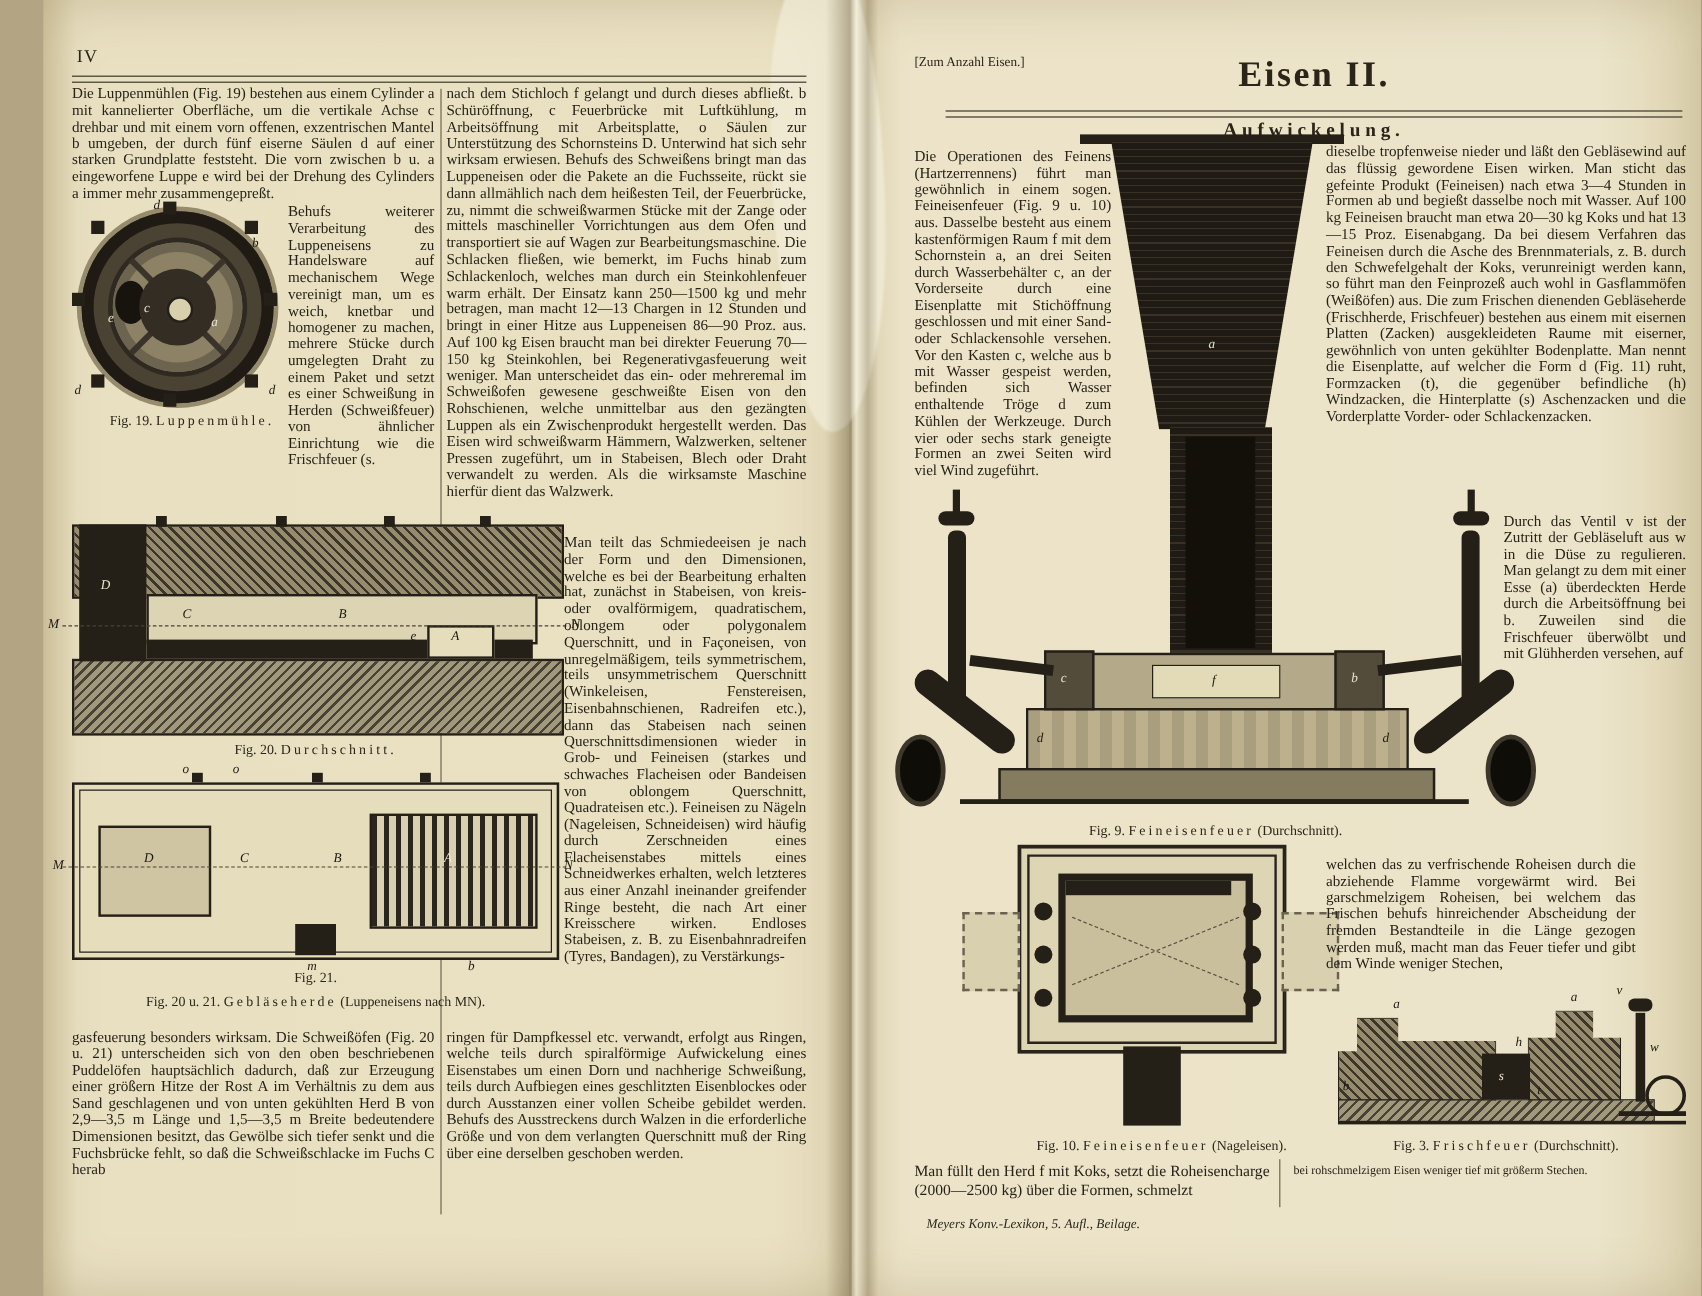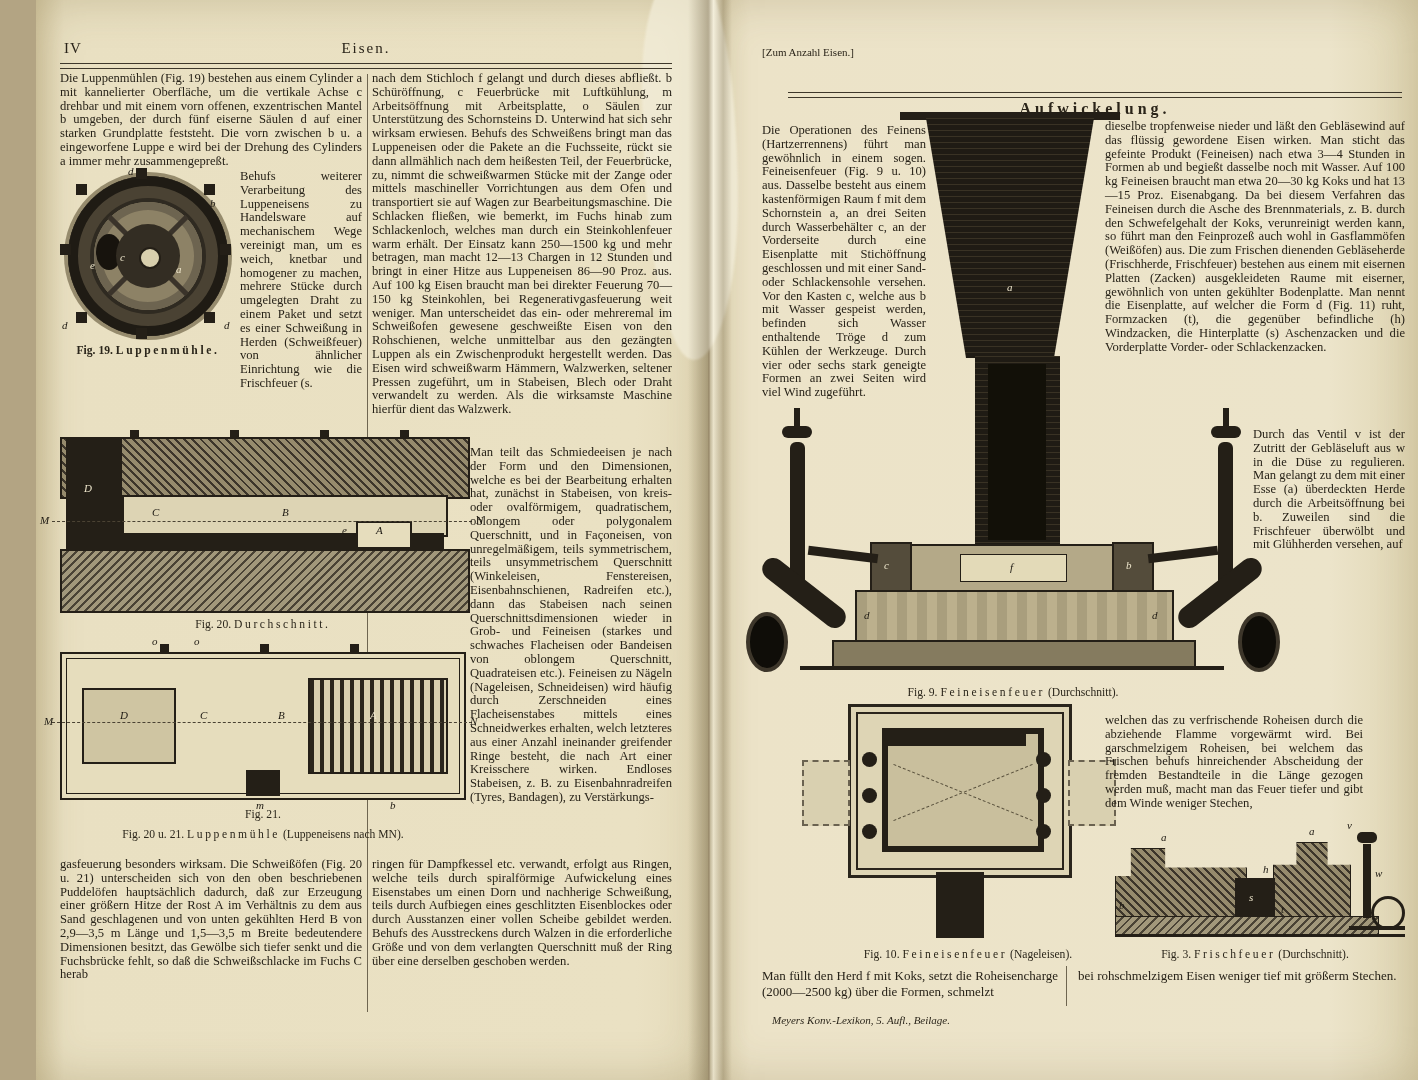--- a/index.html
+++ b/index.html
@@ -40,21 +40,20 @@
 </head>
 <body>
 
 <div id="scan">
   <div class="page" id="page-left"></div>
   <div class="page" id="page-right"></div>
   <div class="abs" id="tear"></div>
   <div class="abs" id="gutter"></div>
 
   <div class="folio" style="left:64px;top:40px;">IV</div>
-  <div class="runhead" style="left:60px;top:40px;width:612px;">Eisen.</div>
   <div class="drule" style="left:60px;top:63px;width:612px;"></div>
   <div class="vrule" style="left:367px;top:74px;height:938px;"></div>
 
   <p class="t" style="left:60px;top:72px;width:302px;margin:0;">Die Luppenmühlen (Fig. 19) bestehen aus einem Cylinder a mit kannelierter Oberfläche, um die vertikale Achse c drehbar und mit einem vorn offenen, exzentrischen Mantel b umgeben, der durch fünf eiserne Säulen d auf einer starken Grundplatte feststeht. Die vorn zwischen b u. a eingeworfene Luppe e wird bei der Drehung des Cylinders a immer mehr zusammengepreßt.</p>
 
   <div class="fig" style="left:60px;top:168px;width:178px;height:178px;">
     <div class="abs" style="left:8px;top:8px;width:160px;height:160px;border-radius:50%;background:#2f2a21;
          box-shadow:0 0 0 4px #968b6d, inset 0 0 0 10px #1f1b14, inset 0 0 0 22px #4a4233;"></div>
     <div class="bolt" style="left:0px;top:76px;"></div>
     <div class="bolt" style="left:160px;top:76px;"></div>
@@ -73,21 +72,21 @@
     <div class="abs" style="left:79px;top:79px;width:18px;height:18px;border-radius:50%;background:#d8cfad;border:2px solid #241f17;"></div>
     <span class="fl" style="left:68px;top:-2px;">d</span>
     <span class="fl" style="left:150px;top:30px;">b</span>
     <span class="fl inv" style="left:60px;top:84px;">c</span>
     <span class="fl inv" style="left:116px;top:96px;">a</span>
     <span class="fl inv" style="left:30px;top:92px;">e</span>
     <span class="fl" style="left:2px;top:152px;">d</span>
     <span class="fl" style="left:164px;top:152px;">d</span>
   </div>
   <p class="t" style="left:240px;top:170px;width:122px;margin:0;">Behufs weiterer Verarbeitung des Luppeneisens zu Handelsware auf mechanischem Wege vereinigt man, um es weich, knetbar und homogener zu machen, mehrere Stücke durch umgelegten Draht zu einem Paket und setzt es einer Schweißung in Herden (Schweißfeuer) von ähnlicher Einrichtung wie die Frischfeuer (s.</p>
-  <div class="cap" style="left:48px;top:344px;width:200px;font-weight:bold;">
+  <div class="cap" style="left:60px;top:344px;width:200px;">
     <span>Fig. 19.</span>
     <span class="capname">Luppenmühle.</span>
   </div>
 
   <div class="fig" style="left:60px;top:437px;width:406px;height:172px;">
     <div class="bolt" style="left:70px;top:-7px;width:9px;height:9px;"></div>
     <div class="bolt" style="left:170px;top:-7px;width:9px;height:9px;"></div>
     <div class="bolt" style="left:260px;top:-7px;width:9px;height:9px;"></div>
     <div class="bolt" style="left:340px;top:-7px;width:9px;height:9px;"></div>
     <div class="abs hatchA" style="left:0;top:0;width:406px;height:58px;border:2px solid #241f17;"></div>
@@ -127,31 +126,32 @@
     <span class="fl" style="left:140px;top:58px;">C</span>
     <span class="fl" style="left:218px;top:58px;">B</span>
     <span class="fl inv" style="left:310px;top:58px;">A</span>
     <span class="fl" style="left:410px;top:64px;">N</span>
     <span class="fl" style="left:196px;top:148px;">m</span>
     <span class="fl" style="left:330px;top:148px;">b</span>
   </div>
   <div class="cap" style="left:60px;top:808px;width:406px;">Fig. 21.</div>
   <div class="cap" style="left:60px;top:828px;width:406px;">
     <span>Fig. 20 u. 21.</span>
-    <span class="capname">Luppenmühle</span>
+    <span class="capname">Gebläseherde</span>
     <span>(Luppeneisens nach MN).</span>
   </div>
 
   <p class="t" style="left:60px;top:858px;width:302px;margin:0;">gasfeuerung besonders wirksam. Die Schweißöfen (Fig. 20 u. 21) unterscheiden sich von den oben beschriebenen Puddelöfen hauptsächlich dadurch, daß zur Erzeugung einer größern Hitze der Rost A im Verhältnis zu dem aus Sand geschlagenen und von unten gekühlten Herd B von 2,9—3,5 m Länge und 1,5—3,5 m Breite bedeutendere Dimensionen besitzt, das Gewölbe sich tiefer senkt und die Fuchsbrücke fehlt, so daß die Schweißschlacke im Fuchs C herab</p>
 
   <p class="t" style="left:372px;top:72px;width:300px;margin:0;">nach dem Stichloch f gelangt und durch dieses abfließt. b Schüröffnung, c Feuerbrücke mit Luftkühlung, m Arbeitsöffnung mit Arbeitsplatte, o Säulen zur Unterstützung des Schornsteins D. Unterwind hat sich sehr wirksam erwiesen. Behufs des Schweißens bringt man das Luppeneisen oder die Pakete an die Fuchsseite, rückt sie dann allmählich nach dem heißesten Teil, der Feuerbrücke, zu, nimmt die schweißwarmen Stücke mit der Zange oder mittels maschineller Vorrichtungen aus dem Ofen und transportiert sie auf Wagen zur Bearbeitungsmaschine. Die Schlacken fließen, wie bemerkt, im Fuchs hinab zum Schlackenloch, welches man durch ein Steinkohlenfeuer warm erhält. Der Einsatz kann 250—1500 kg und mehr betragen, man macht 12—13 Chargen in 12 Stunden und bringt in einer Hitze aus Luppeneisen 86—90 Proz. aus. Auf 100 kg Eisen braucht man bei direkter Feuerung 70—150 kg Steinkohlen, bei Regenerativgasfeuerung weit weniger. Man unterscheidet das ein- oder mehreremal im Schweißofen gewesene geschweißte Eisen von den Rohschienen, welche unmittelbar aus den gezängten Luppen als ein Zwischenprodukt hergestellt werden. Das Eisen wird schweißwarm Hämmern, Walzwerken, seltener Pressen zugeführt, um in Stabeisen, Blech oder Draht verwandelt zu werden. Als die wirksamste Maschine hierfür dient das Walzwerk.</p>
   <p class="t" style="left:470px;top:446px;width:202px;margin:0;">Man teilt das Schmiedeeisen je nach der Form und den Dimensionen, welche es bei der Bearbeitung erhalten hat, zunächst in Stabeisen, von kreis- oder ovalförmigem, quadratischem, oblongem oder polygonalem Querschnitt, und in Façoneisen, von unregelmäßigem, teils symmetrischem, teils unsymmetrischem Querschnitt (Winkeleisen, Fenstereisen, Eisenbahnschienen, Radreifen etc.), dann das Stabeisen nach seinen Querschnittsdimensionen wieder in Grob- und Feineisen (starkes und schwaches Flacheisen oder Bandeisen von oblongem Querschnitt, Quadrateisen etc.). Feineisen zu Nägeln (Nageleisen, Schneideisen) wird häufig durch Zerschneiden eines Flacheisenstabes mittels eines Schneidwerkes erhalten, welch letzteres aus einer Anzahl ineinander greifender Ringe besteht, die nach Art einer Kreisschere wirken. Endloses Stabeisen, z. B. zu Eisenbahnradreifen (Tyres, Bandagen), zu Verstärkungs-</p>
   <p class="t" style="left:372px;top:858px;width:300px;margin:0;">ringen für Dampfkessel etc. verwandt, erfolgt aus Ringen, welche teils durch spiralförmige Aufwickelung eines Eisenstabes um einen Dorn und nachherige Schweißung, teils durch Aufbiegen eines geschlitzten Eisenblockes oder durch Ausstanzen einer vollen Scheibe gebildet werden. Behufs des Ausstreckens durch Walzen in die erforderliche Größe und von dem verlangten Querschnitt muß der Ring über eine derselben geschoben werden.</p>
 
   <div class="note" style="left:762px;top:46px;">[Zum Anzahl Eisen.]</div>
+  <div class="btitle" style="left:788px;top:46px;width:614px;">Eisen II.</div>
   <div class="drule" style="left:788px;top:92px;width:614px;"></div>
   <div class="stitle" style="left:788px;top:100px;width:614px;">Aufwickelung.</div>
 
   <p class="t" style="left:762px;top:124px;width:164px;margin:0;">Die Operationen des Feinens (Hartzerrennens) führt man gewöhnlich in einem sogen. Feineisenfeuer (Fig. 9 u. 10) aus. Dasselbe besteht aus einem kastenförmigen Raum f mit dem Schornstein a, an drei Seiten durch Wasserbehälter c, an der Vorderseite durch eine Eisenplatte mit Stichöffnung geschlossen und mit einer Sand- oder Schlackensohle versehen. Vor den Kasten c, welche aus b mit Wasser gespeist werden, befinden sich Wasser enthaltende Tröge d zum Kühlen der Werkzeuge. Durch vier oder sechs stark geneigte Formen an zwei Seiten wird viel Wind zugeführt.</p>
 
   <div class="fig" style="left:760px;top:112px;width:505px;height:570px;">
     <div class="abs ink" style="left:140px;top:0;width:220px;height:8px;"></div>
     <div class="abs brick" style="left:150px;top:6px;width:200px;height:240px;clip-path:polygon(8% 0,92% 0,72% 100%,28% 100%);"></div>
     <div class="abs brick" style="left:215px;top:244px;width:85px;height:192px;"></div>
     <div class="abs" style="left:228px;top:252px;width:58px;height:176px;background:#121008;"></div>
@@ -236,15 +236,15 @@
     <span class="fl" style="left:232px;top:0px;">v</span>
   </div>
   <div class="cap" style="left:1105px;top:948px;width:300px;">
     <span>Fig. 3.</span>
     <span class="capname">Frischfeuer</span>
     <span>(Durchschnitt).</span>
   </div>
 
   <div class="vrule" style="left:1066px;top:966px;height:40px;"></div>
   <p class="t" style="left:762px;top:968px;width:296px;margin:0;font-size:13px;line-height:16px;">Man füllt den Herd f mit Koks, setzt die Roheisencharge (2000—2500 kg) über die Formen, schmelzt</p>
-  <p class="t" style="left:1078px;top:968px;width:328px;margin:0;font-size:13px;line-height:16px;text-align:left;">bei rohschmelzigem Eisen weniger tief mit größerm Stechen.</p>
+  <p class="t" style="left:1078px;top:968px;width:328px;margin:0;font-size:10px;line-height:16px;text-align:left;">bei rohschmelzigem Eisen weniger tief mit größerm Stechen.</p>
   <div class="footit" style="left:772px;top:1014px;">Meyers Konv.-Lexikon, 5. Aufl., Beilage.</div>
 </div>
 
 </body></html>

